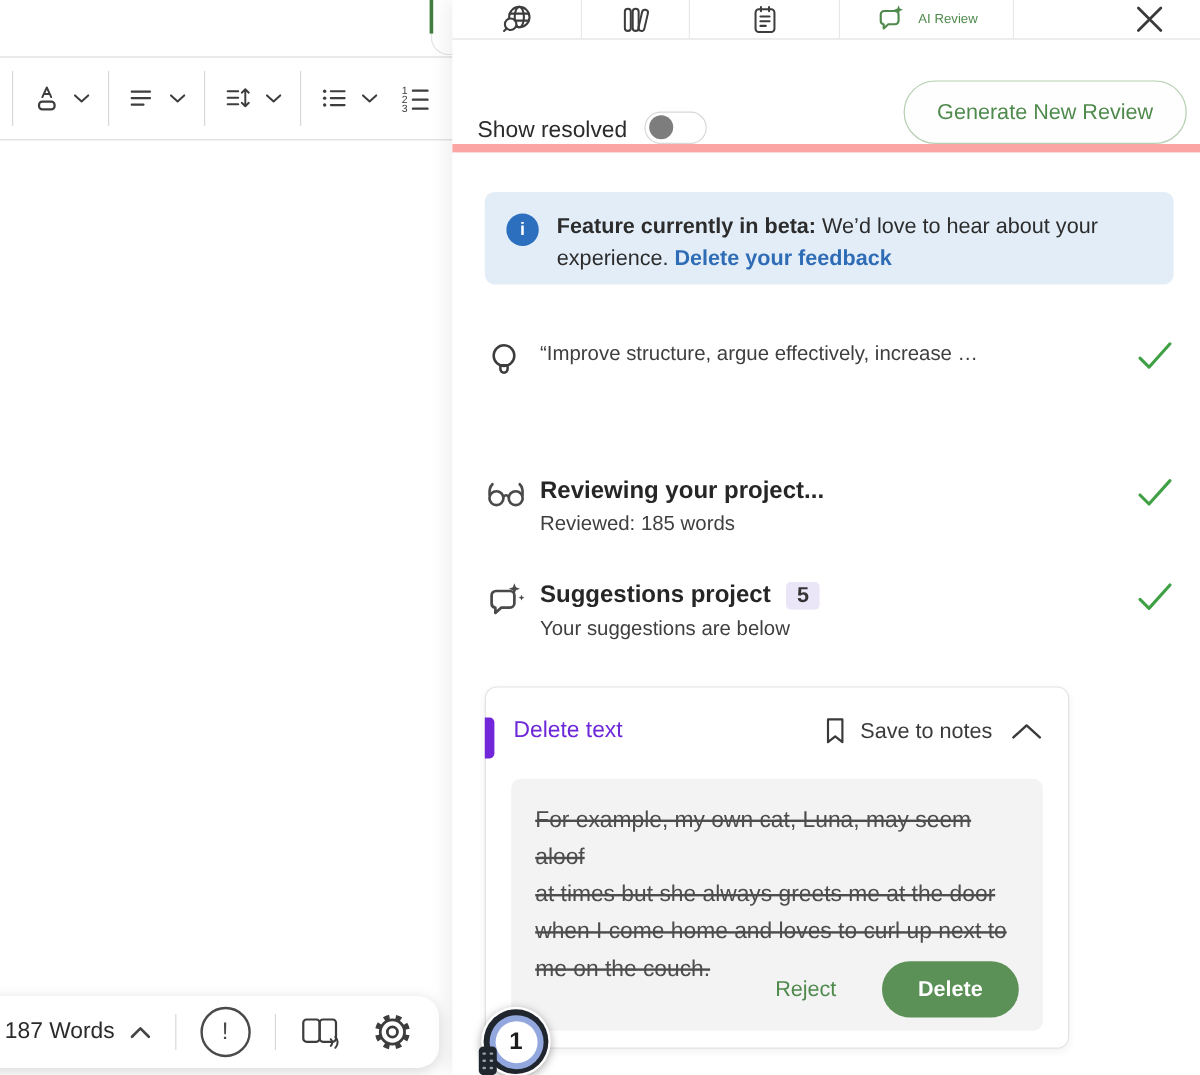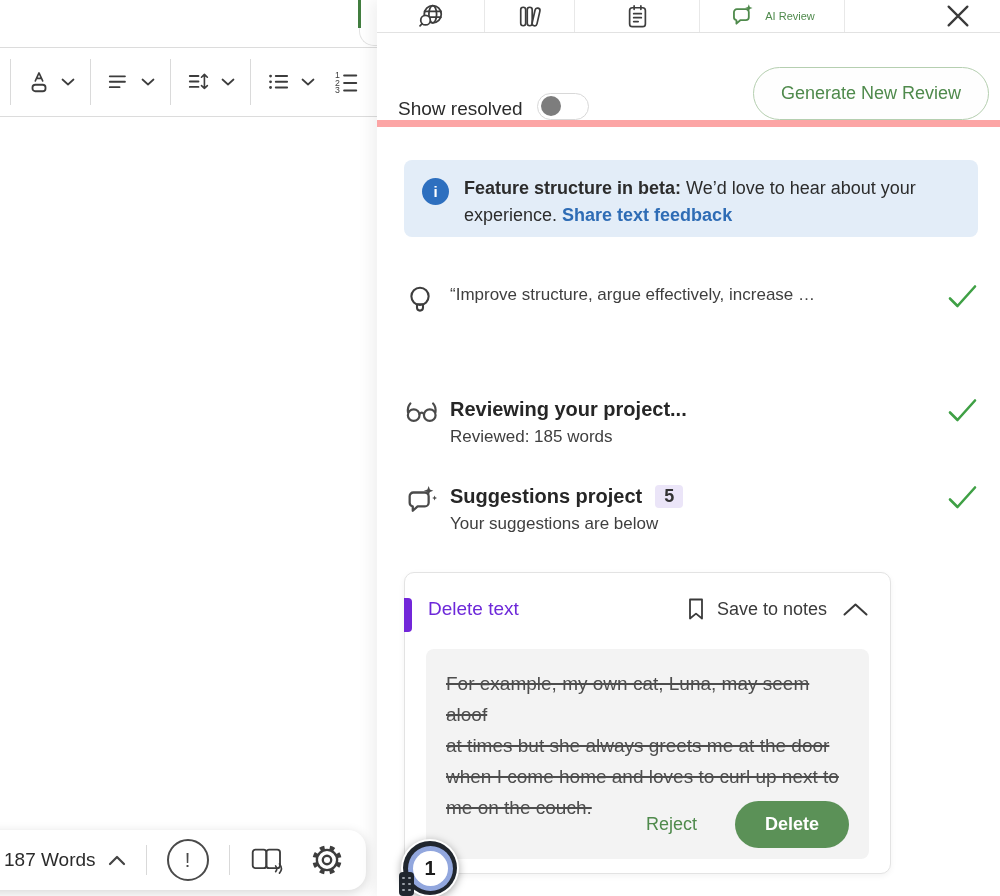--- a/index.html
+++ b/index.html
@@ -247,21 +247,21 @@
       <span class="toggle">
           <span class="toggle-knob"></span>
         </span>
       <button class="generate-btn">Generate New Review</button>
     </div>
 
     <div class="panel-body">
 
       <div class="banner">
         <span class="info-badge">i</span>
-        <span class="banner-text"><b>Feature structure in beta:</b><span> We’d love to hear about your experience. </span><span class="banner-link">Share text feedback</span></span>
+        <span class="banner-text"><b>Feature currently in beta:</b><span> We’d love to hear about your experience. </span><span class="banner-link">Delete your feedback</span></span>
       </div>
 
       <div class="step s1">
         <span class="step-icon">
           <svg class="ic" width="32" height="34" viewBox="0 0 24 26" style="stroke-width:1.6;">
             <circle cx="12" cy="10.2" r="6.6"></circle>
             <path d="M9.7 16.3 h4.6 v2.5 a2.3 2.3 0 0 1 -4.6 0 z"></path>
           </svg>
         </span>
         <span class="step-texts">

